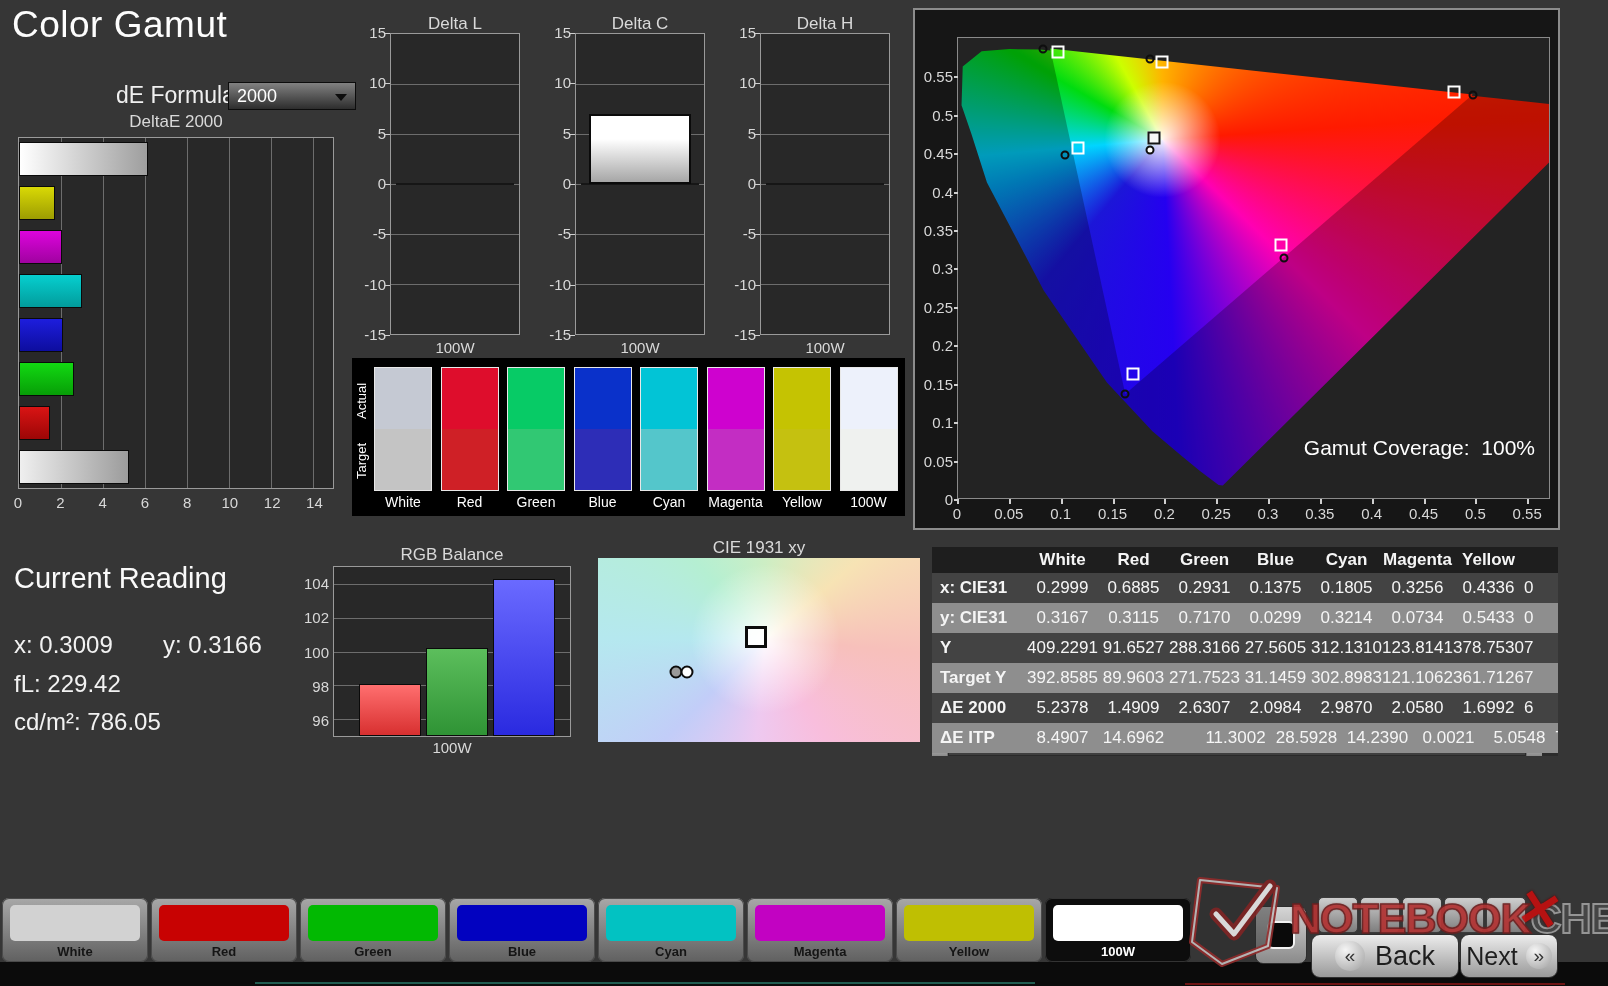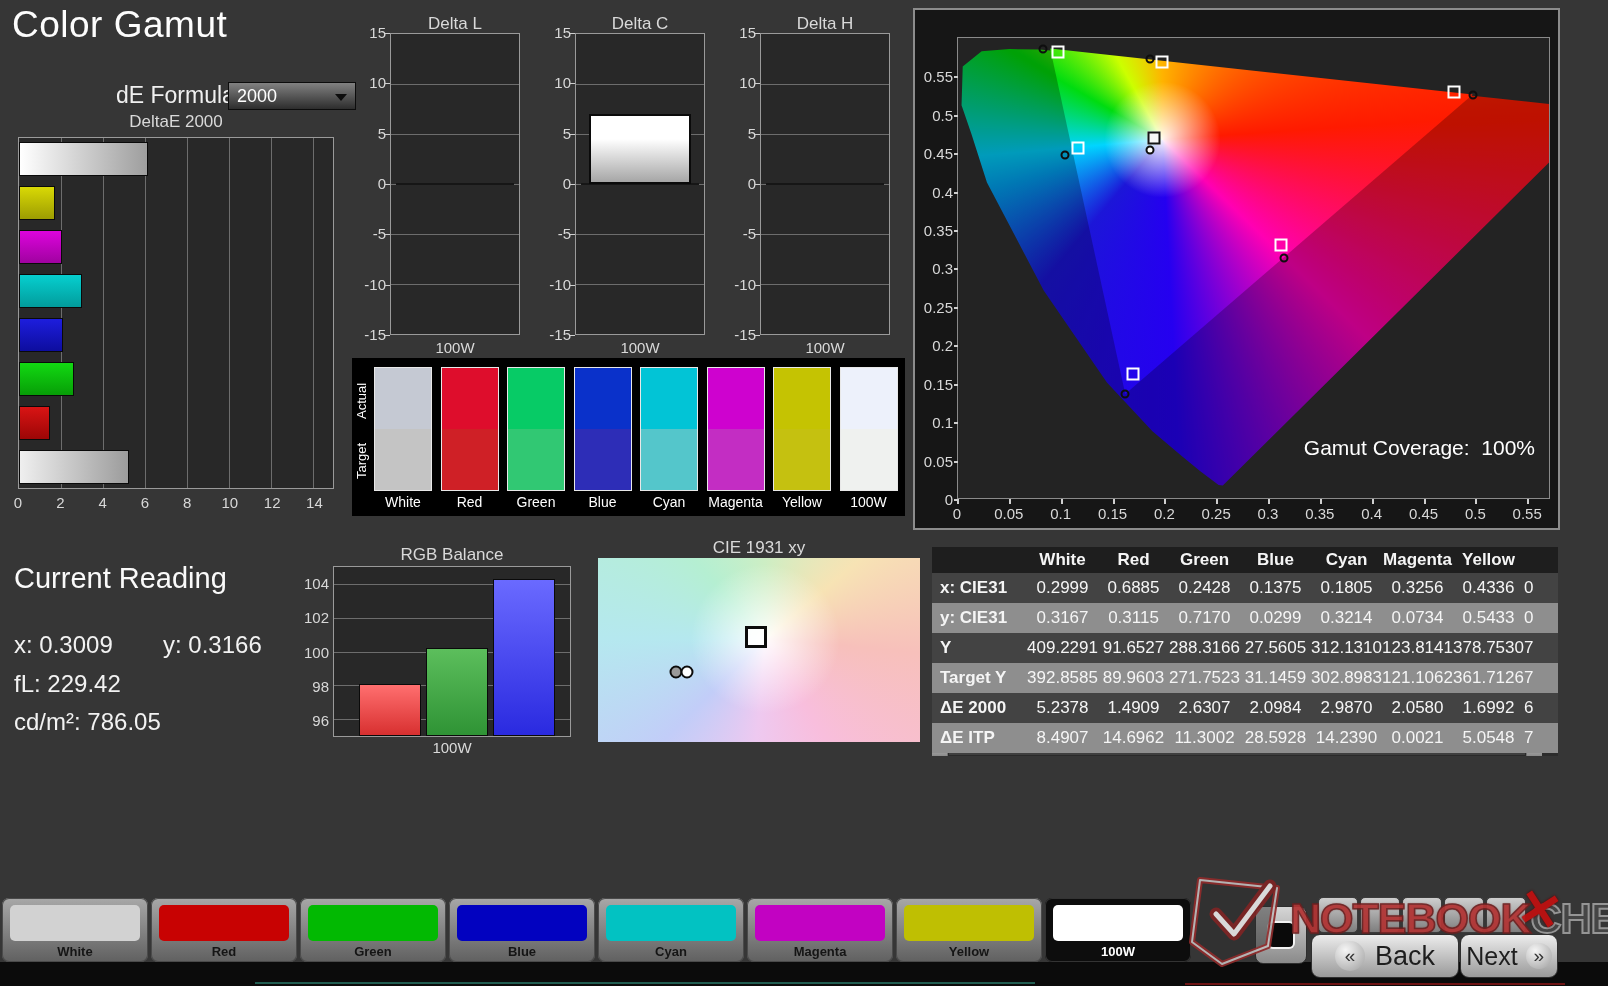--- a/index.html
+++ b/index.html
@@ -428,21 +428,21 @@
         <div class="g-cell" style="width: 71px; font-weight: bold;">Green</div>
         <div class="g-cell" style="width: 71px; font-weight: bold;">Blue</div>
         <div class="g-cell" style="width: 71px; font-weight: bold;">Cyan</div>
         <div class="g-cell" style="width: 71px; font-weight: bold;">Magenta</div>
         <div class="g-cell" style="width: 71px; font-weight: bold;">Yellow</div>
       </div>
       <div class="g-row" style="top: 26px; height: 30px; background: rgb(67, 67, 67);">
         <div class="g-cell" style="width: 95px; font-weight: bold; justify-content: flex-start; padding-left: 8px; box-sizing: border-box;">x: CIE31</div>
         <div class="g-cell" style="width: 71px;">0.2999</div>
         <div class="g-cell" style="width: 71px;">0.6885</div>
-        <div class="g-cell" style="width: 71px;">0.2428</div>
+        <div class="g-cell" style="width: 71px;">0.2931</div>
         <div class="g-cell" style="width: 71px;">0.1375</div>
         <div class="g-cell" style="width: 71px;">0.1805</div>
         <div class="g-cell" style="width: 71px;">0.3256</div>
         <div class="g-cell" style="width: 71px;">0.4336</div>
         <div class="g-cell" style="width: 14px; justify-content: flex-start;">0</div>
       </div>
       <div class="g-row" style="top: 56px; height: 30px; background: rgb(142, 142, 142);">
         <div class="g-cell" style="width: 95px; font-weight: bold; justify-content: flex-start; padding-left: 8px; box-sizing: border-box;">y: CIE31</div>
         <div class="g-cell" style="width: 71px;">0.3167</div>
         <div class="g-cell" style="width: 71px;">0.3115</div>
@@ -483,21 +483,21 @@
         <div class="g-cell" style="width: 71px;">2.0984</div>
         <div class="g-cell" style="width: 71px;">2.9870</div>
         <div class="g-cell" style="width: 71px;">2.0580</div>
         <div class="g-cell" style="width: 71px;">1.6992</div>
         <div class="g-cell" style="width: 14px; justify-content: flex-start;">6</div>
       </div>
       <div class="g-row" style="top: 176px; height: 30px; background: rgb(142, 142, 142);">
         <div class="g-cell" style="width: 95px; font-weight: bold; justify-content: flex-start; padding-left: 8px; box-sizing: border-box;">ΔE ITP</div>
         <div class="g-cell" style="width: 71px;">8.4907</div>
         <div class="g-cell" style="width: 71px;">14.6962</div>
-        <div class="g-cell" style="width: 71px;">11.3002</div>
+        <div class="g-cell" style="width: 71px; margin-left: 31px;">11.3002</div>
         <div class="g-cell" style="width: 71px;">28.5928</div>
         <div class="g-cell" style="width: 71px;">14.2390</div>
         <div class="g-cell" style="width: 71px;">0.0021</div>
         <div class="g-cell" style="width: 71px;">5.0548</div>
         <div class="g-cell" style="width: 14px; justify-content: flex-start;">7</div>
       </div>
     </div>
 
   <div id="bottom-tiles">
       <div class="tile" style="left: 2px;">

